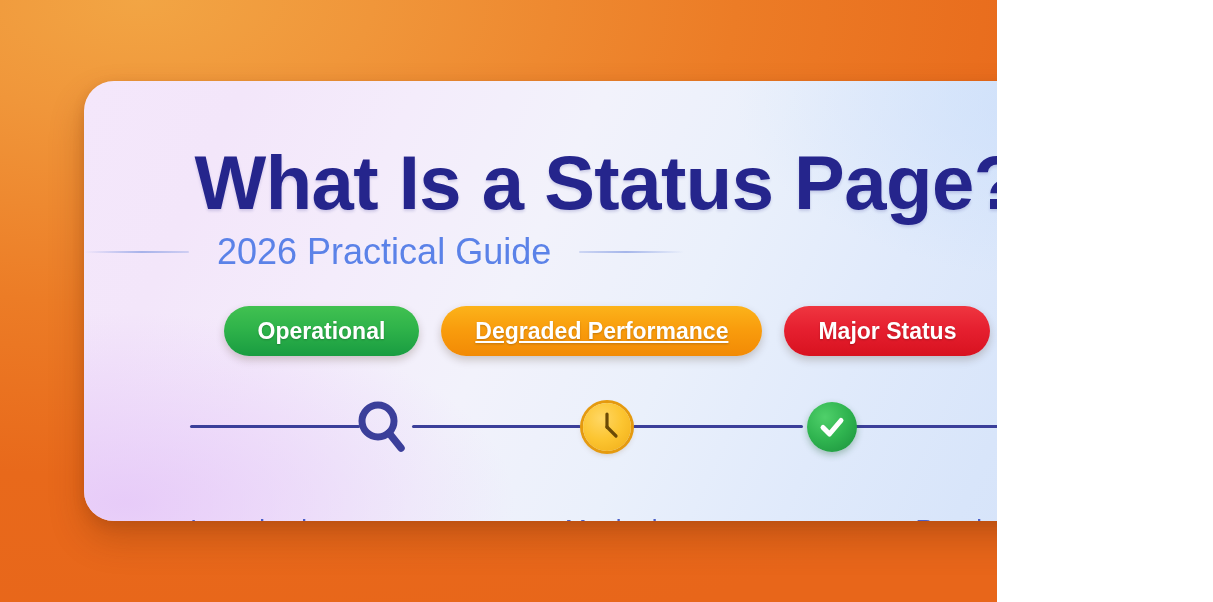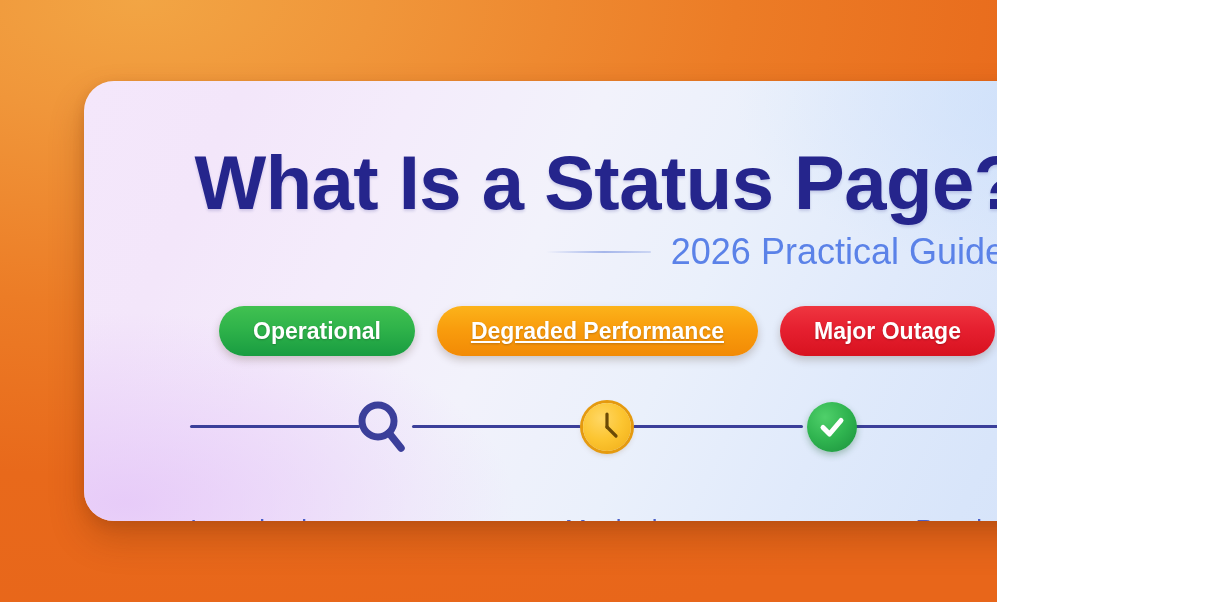--- a/index.html
+++ b/index.html
@@ -62,22 +62,22 @@
     text-shadow:0 2px 3px rgba(37,37,140,0.18);
     white-space:nowrap;
   }
 
   
   #subtitle-row {
     position:absolute;
     left:0; right:0; top:150px;
     display:flex;
     align-items:center;
-    justify-content:flex-end;
-    gap:20px;
+    justify-content:flex-start;
+    gap:28px;
   }
   .sub-rule {
     width:105px; height:2px;
     background:linear-gradient(90deg, rgba(126,150,225,0) 0%, rgba(126,150,225,0.65) 55%, rgba(126,150,225,0.30) 100%);
     border-radius:2px;
   }
   .sub-rule.right {
     background:linear-gradient(270deg, rgba(126,150,225,0) 0%, rgba(126,150,225,0.65) 55%, rgba(126,150,225,0.30) 100%);
   }
   #subtitle {
@@ -195,21 +195,21 @@
 
       <div id="subtitle-row">
         <div class="sub-rule left"></div>
         <div id="subtitle">2026 Practical Guide</div>
         <div class="sub-rule right"></div>
       </div>
 
       <div id="badges">
         <div class="badge green">Operational</div>
         <div class="badge orange">Degraded Performance</div>
-        <div class="badge red">Major Outage</div>
+        <div class="badge red">Major Status</div>
       </div>
 
       <div id="timeline">
 
         <div id="timeline-track">
           <div class="track-seg"></div>
           <div class="track-gap"></div>
           <div class="track-seg"></div>
           <div class="track-gap"></div>
           <div class="track-seg"></div>

